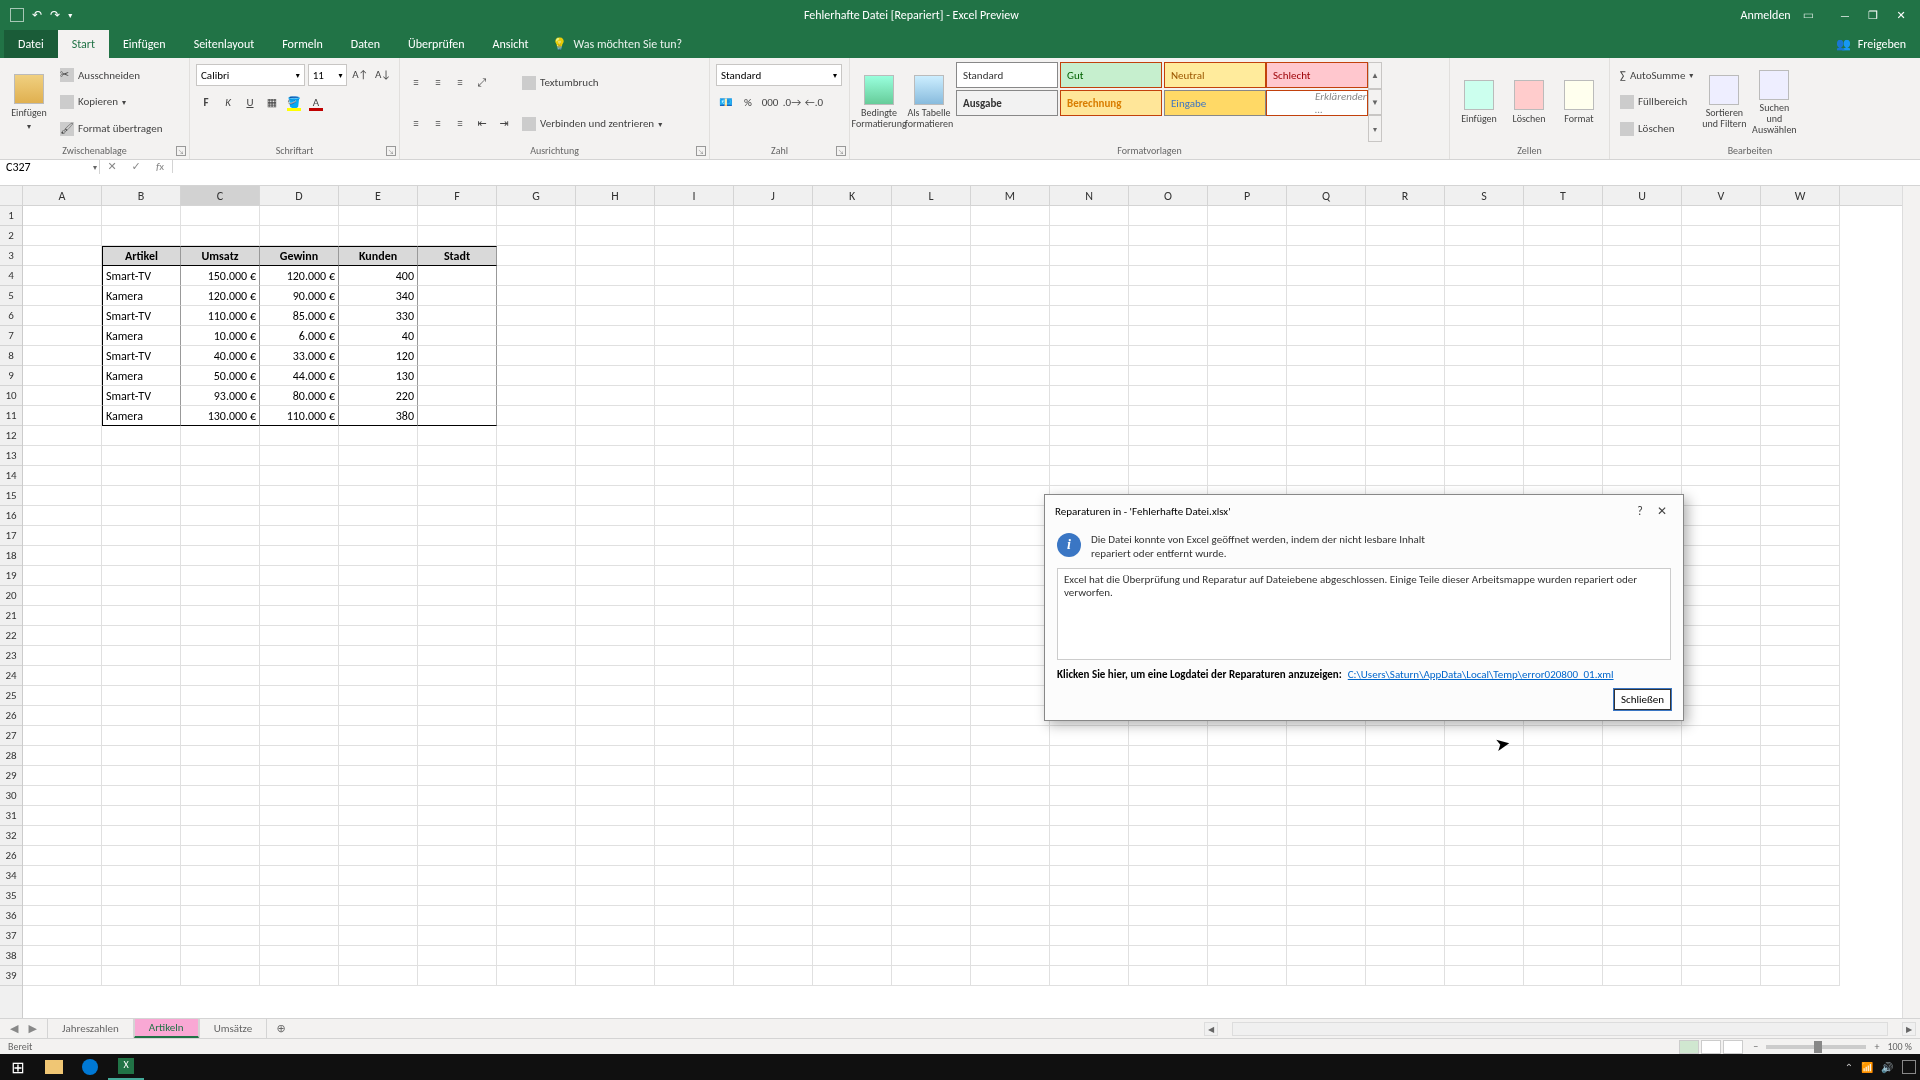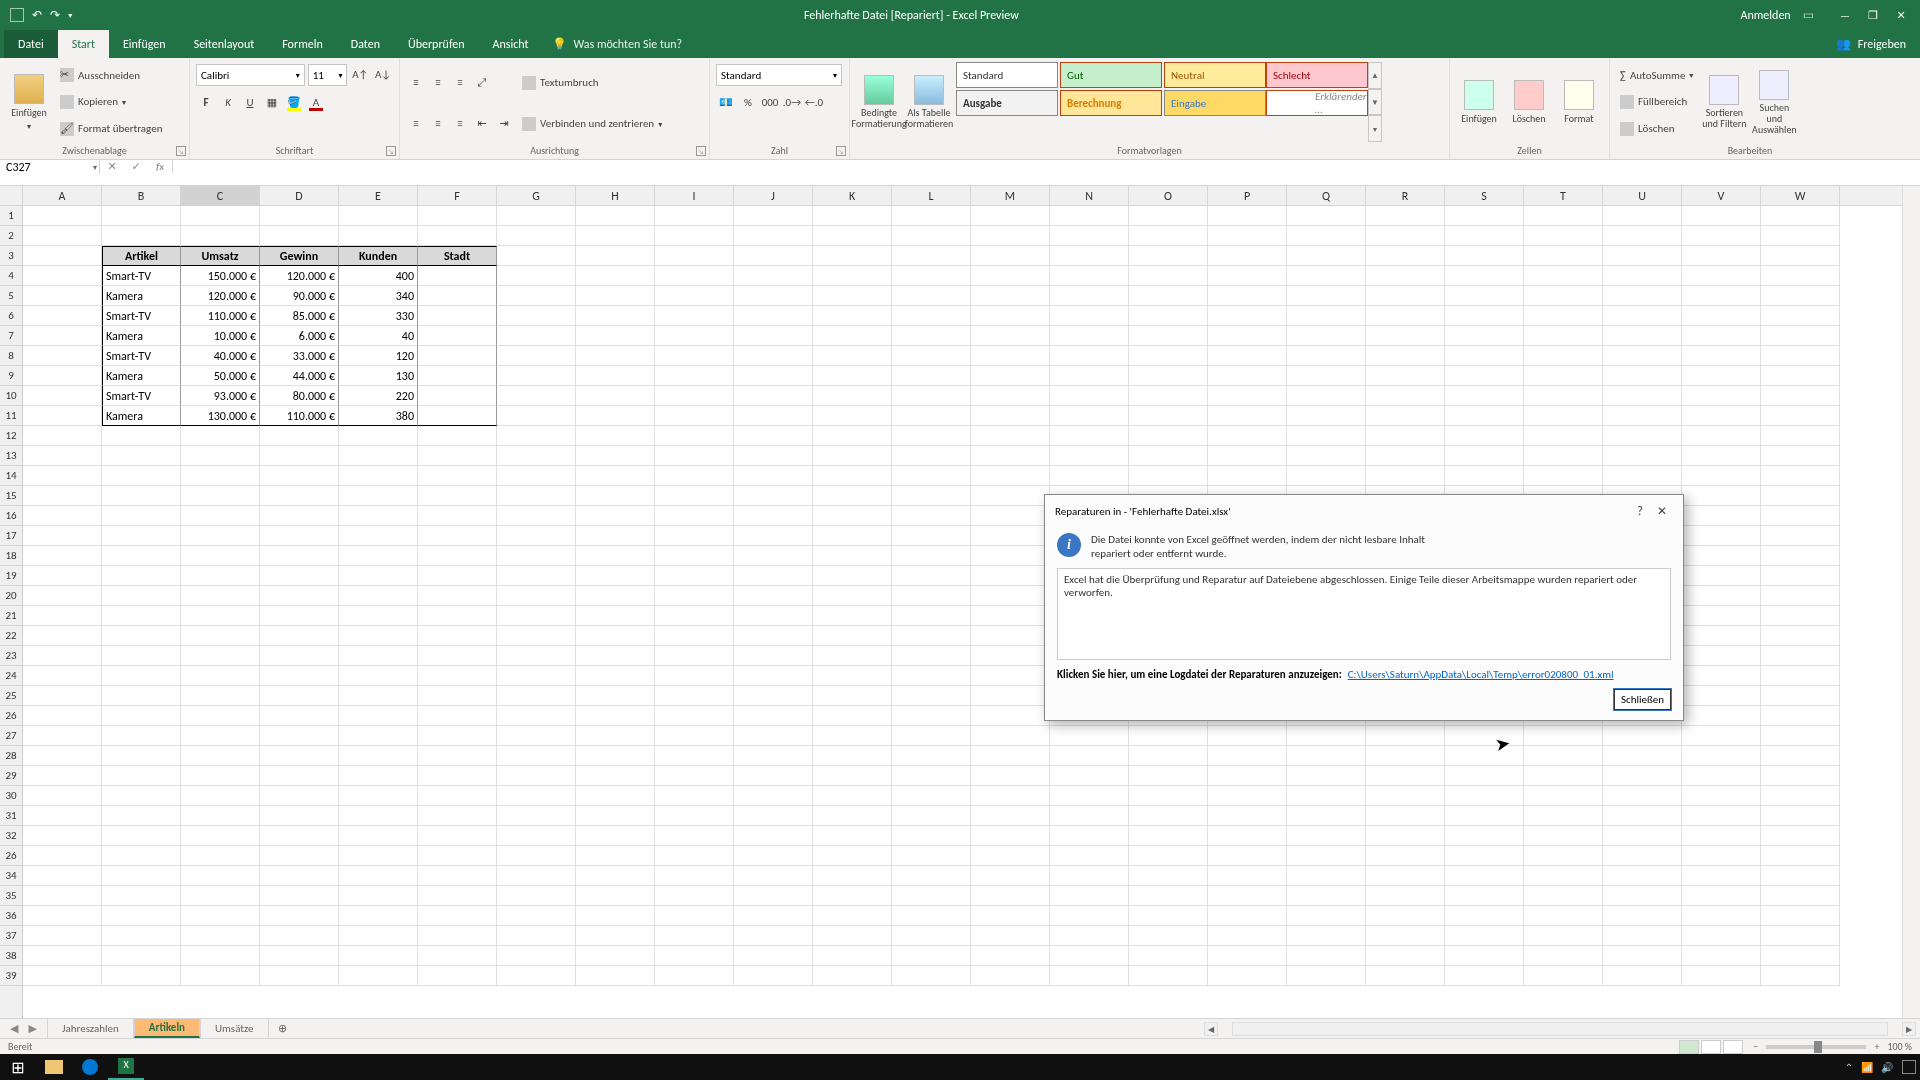--- a/index.html
+++ b/index.html
@@ -72,21 +72,21 @@
 .tbl-border-b { border-bottom: 1.5px solid #000 !important; }
 .tbl-border-l { border-left: 1.5px solid #000 !important; }
 .tbl-border-r { border-right: 1.5px solid #000 !important; }
 .tbl-header { background: #d9d9d9; font-weight: bold; justify-content: center; border-bottom: 1.5px solid #000 !important; }
 .tbl-cell-v { border-right: 1px solid #999 !important; }
 
 
 .sheet-tabs-bar { position: absolute; bottom: 42px; left: 0; right: 0; height: 20px; background: #f3f2f1; border-top: 1px solid #d4d4d4; display: flex; align-items: stretch; font-size: 11px; }
 .sheet-nav { display: flex; align-items: center; padding: 0 10px; gap: 10px; color: #888; }
 .sheet-tab { padding: 0 14px; display: flex; align-items: center; border-right: 1px solid #d4d4d4; border-left: 1px solid #d4d4d4; background: #f3f2f1; color: #666; cursor: pointer; }
-.sheet-tab.active { background: #fdba74; border-bottom: 2px solid #217346; color: #217346; font-weight: 700; }
+.sheet-tab.active { background: #f9a8d4; border-bottom: 2px solid #217346; color: #217346; font-weight: 400; }
 .sheet-add { width: 28px; display: flex; align-items: center; justify-content: center; color: #666; }
 .h-scroll { flex: 1; display: flex; align-items: center; padding: 0 4px; }
 .h-scroll-track { flex: 1; height: 14px; background: #f0f0f0; border: 1px solid #ddd; position: relative; margin: 0 14px; }
 .h-scroll-btn { width: 14px; height: 14px; background: #f0f0f0; border: 1px solid #ddd; font-size: 8px; display: flex; align-items: center; justify-content: center; color: #666; }
 
 
 .status-bar { position: absolute; bottom: 26px; left: 0; right: 0; height: 16px; background: #f3f2f1; border-top: 1px solid #d4d4d4; display: flex; align-items: center; font-size: 10px; color: #666; padding: 0 8px; }
 .status-bar .spacer { flex: 1; }
 .view-btns { display: flex; gap: 2px; margin-right: 10px; }
 .view-btn { width: 20px; height: 14px; border: 1px solid #ccc; background: #fff; }

